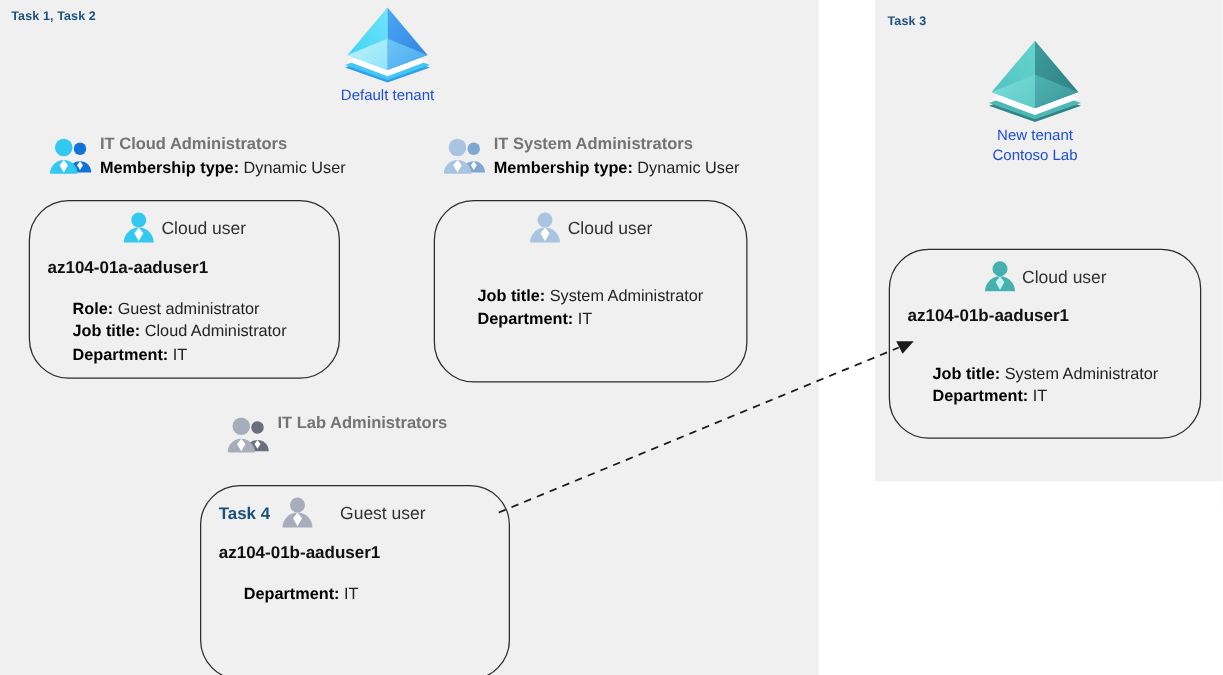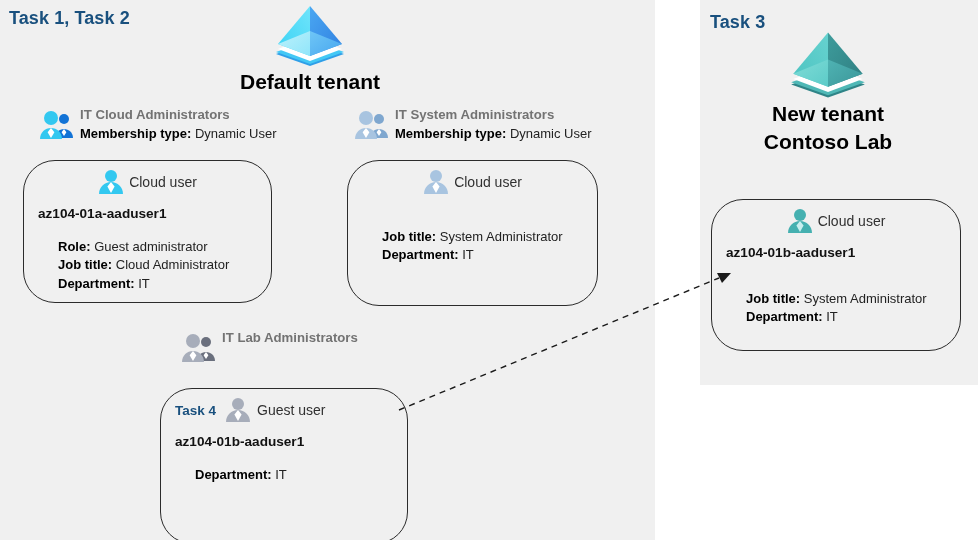--- a/index.html
+++ b/index.html
@@ -21,34 +21,34 @@
     position: absolute;
     background: #f0f0f0;
   }
   #panel-left  { left: 0;    top: 0;  width: 655px; height: 540px; }
   #panel-right { left: 700px; top: 0; width: 278px; height: 385px; }
 
   
   .task-label {
     position: absolute;
     font-weight: bold;
-    font-size: 18px;
+    font-size: 10px;
     color: #19507e;
     letter-spacing: .1px;
     white-space: nowrap;
   }
   #task-12 { left: 9px;   top: 8px; }
   #task-3  { left: 710px; top: 12px; }
 
   
   .tenant { position: absolute; text-align: center; }
   .tenant-name {
-    font-weight: bold;
-    font-size: 21px;
-    color: #000000;
+    font-weight: normal;
+    font-size: 12px;
+    color: #1d4ed8;
     white-space: nowrap;
     line-height: 1.35;
   }
 
   .pyr { display: block; margin: 0 auto; }
 
   
   .group {
     position: absolute;
     display: flex;
@@ -298,21 +298,21 @@
 
 <div class="card" id="card-user4">
   <div class="pad">
     <div class="card-head left-align">
       <span class="ctask">Task 4</span>
       <svg width="26" height="26" viewBox="0 0 26 26">
         <circle cx="13" cy="7" r="6" fill="#a7adba"></circle>
         <path d="M1 25c0-6.6 5.4-12 12-12s12 5.4 12 12z" fill="#a7adba"></path>
         <path d="M13 13l-3.6 4.6L13 24l3.6-6.4z" fill="#ffffff"></path>
       </svg>
-      <span class="card-usertype" style="margin-left:1px;text-align:center;">Guest user</span>
+      <span class="card-usertype" style="margin-left:16px;text-align:center;">Guest user</span>
     </div>
     <div class="gap-sm"></div>
     <div class="card-username">az104-01b-aaduser1</div>
     <div class="gap-md"></div>
     <div class="card-attrs">
       <div>
         <b>Department:</b>
         <span>IT</span>
       </div>
     </div>

